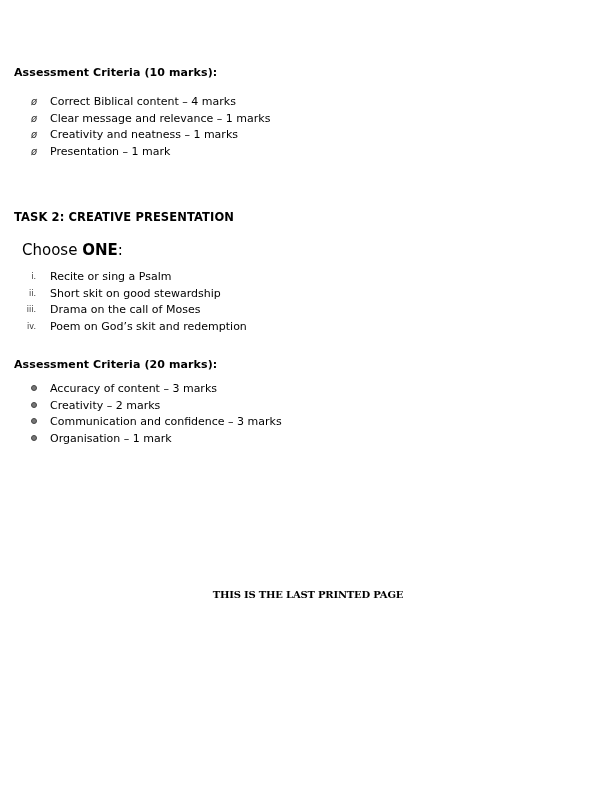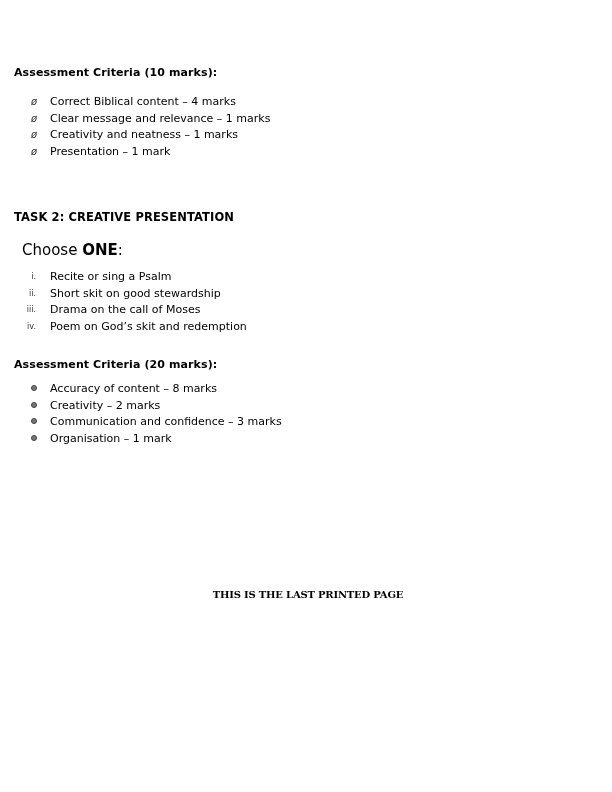--- a/index.html
+++ b/index.html
@@ -69,21 +69,21 @@
       <span class="marker">iv.</span>
       <span class="label">Poem on God’s skit and redemption</span>
     </li>
   </ul>
 
   <div class="heading" style="top:352px;margin-top:6px;">Assessment Criteria (20 marks):</div>
 
   <ul class="list dot-list" style="top:381px;">
     <li>
       <span class="marker"><span class="dot"></span></span>
-      <span class="label">Accuracy of content – 8 marks</span>
+      <span class="label">Accuracy of content – 3 marks</span>
     </li>
     <li>
       <span class="marker"><span class="dot"></span></span>
       <span class="label">Creativity – 2 marks</span>
     </li>
     <li>
       <span class="marker"><span class="dot"></span></span>
       <span class="label">Communication and confidence – 3 marks</span>
     </li>
     <li>

